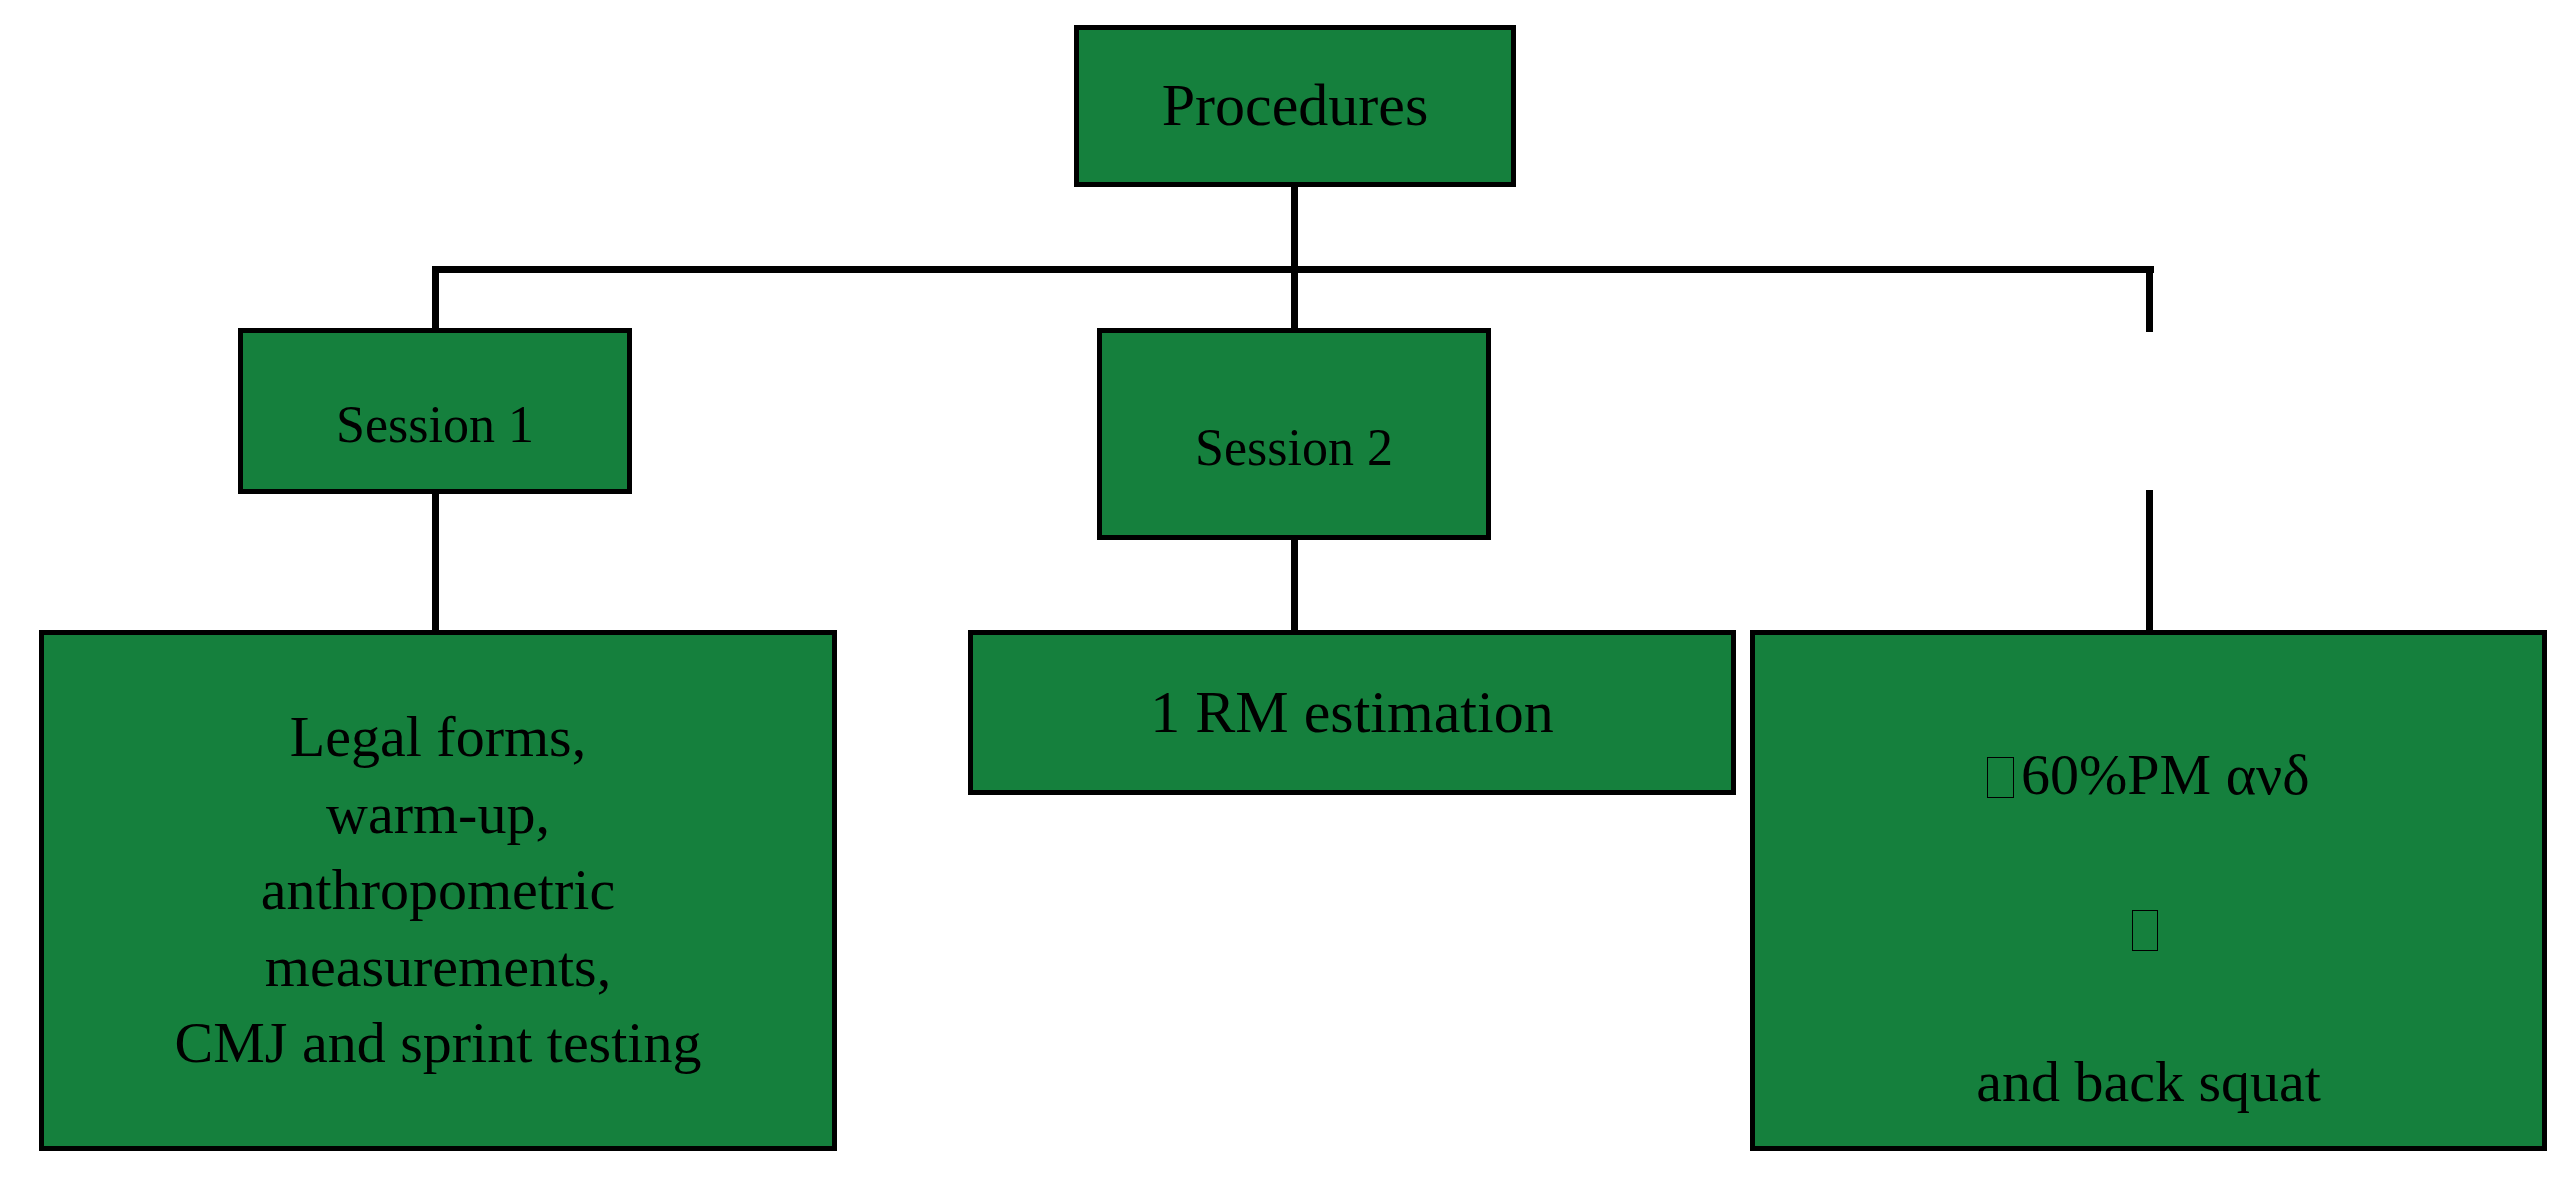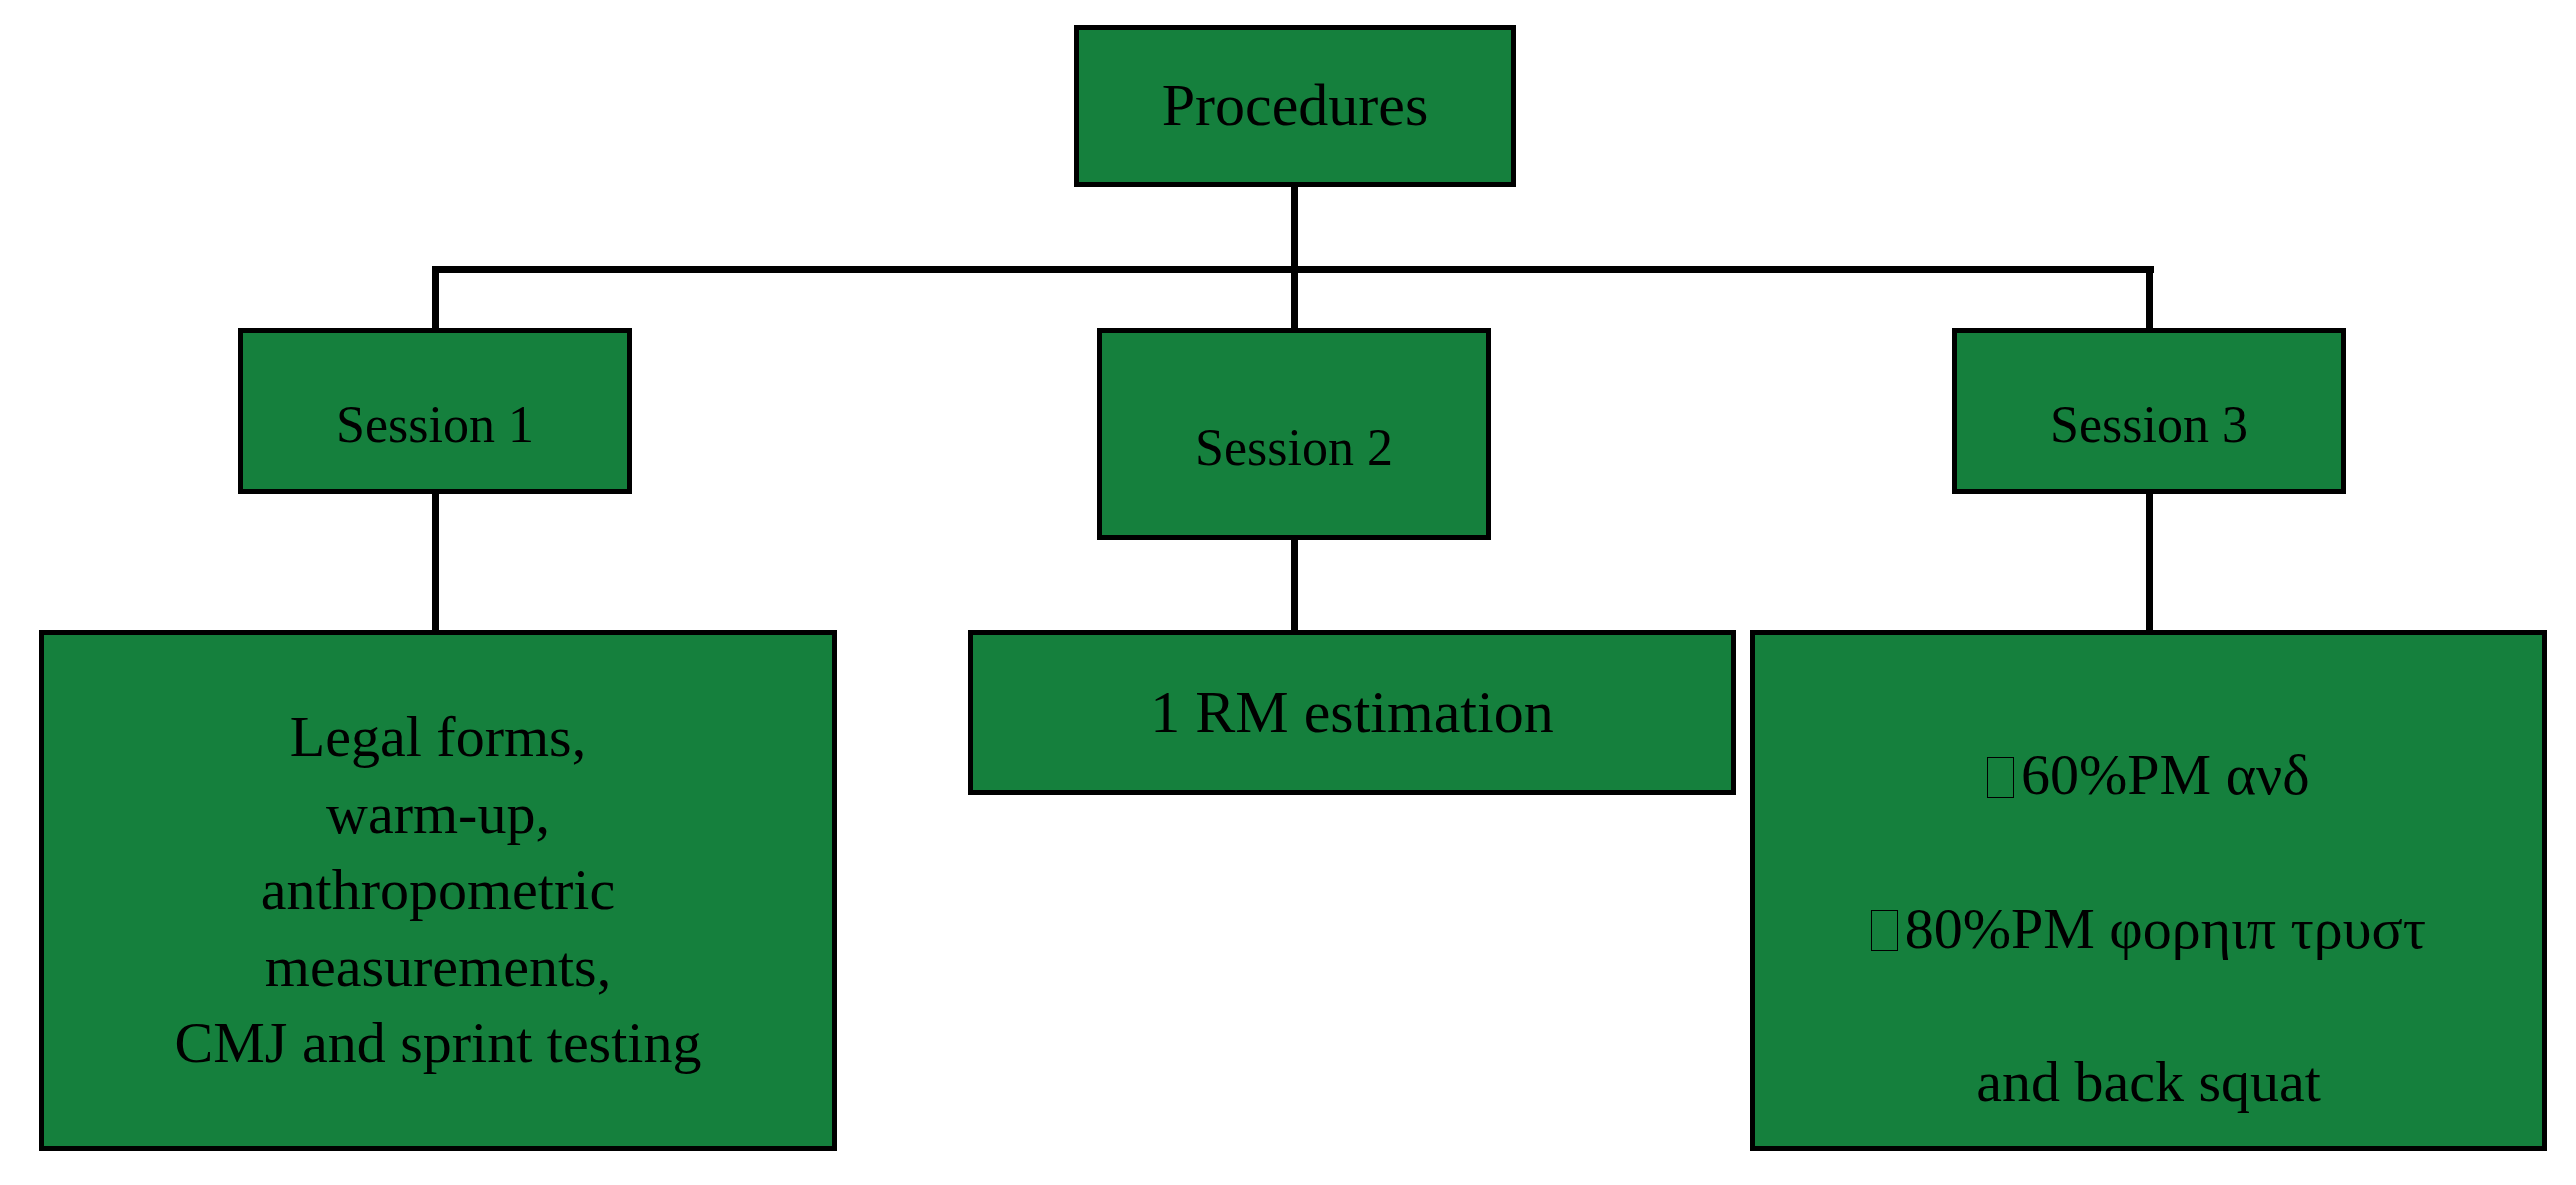--- a/index.html
+++ b/index.html
@@ -156,40 +156,37 @@
   </div>
 
   <div class="node session-head" id="node-session-1">
     <span class="label">Session 1</span>
   </div>
 
   <div class="node session-head" id="node-session-2">
     <span class="label">Session 2</span>
   </div>
 
-  <div class="node session-head" id="node-session-3">
-    <span class="label">Session 3</span>
-  </div>
 
   <div class="node" id="node-session-1-details">
     <span class="label">Legal forms,
 warm-up,
 anthropometric
 measurements,
 CMJ and sprint testing</span>
   </div>
 
   <div class="node" id="node-session-2-details">
     <span class="label">1 RM estimation</span>
   </div>
 
   <div class="node" id="node-session-3-details">
     <span class="label">
       <br>
       <span class="tofu"></span><span>60%PM ανδ</span><br>
-      <span class="tofu"></span><span>80%PM φορηιπ τρυστ</span><br>
+      <span class="tofu"></span><br>
       <span>and back squat</span><br>
       
     </span>
   </div>
 
 </div>
 
 
 </body></html>

